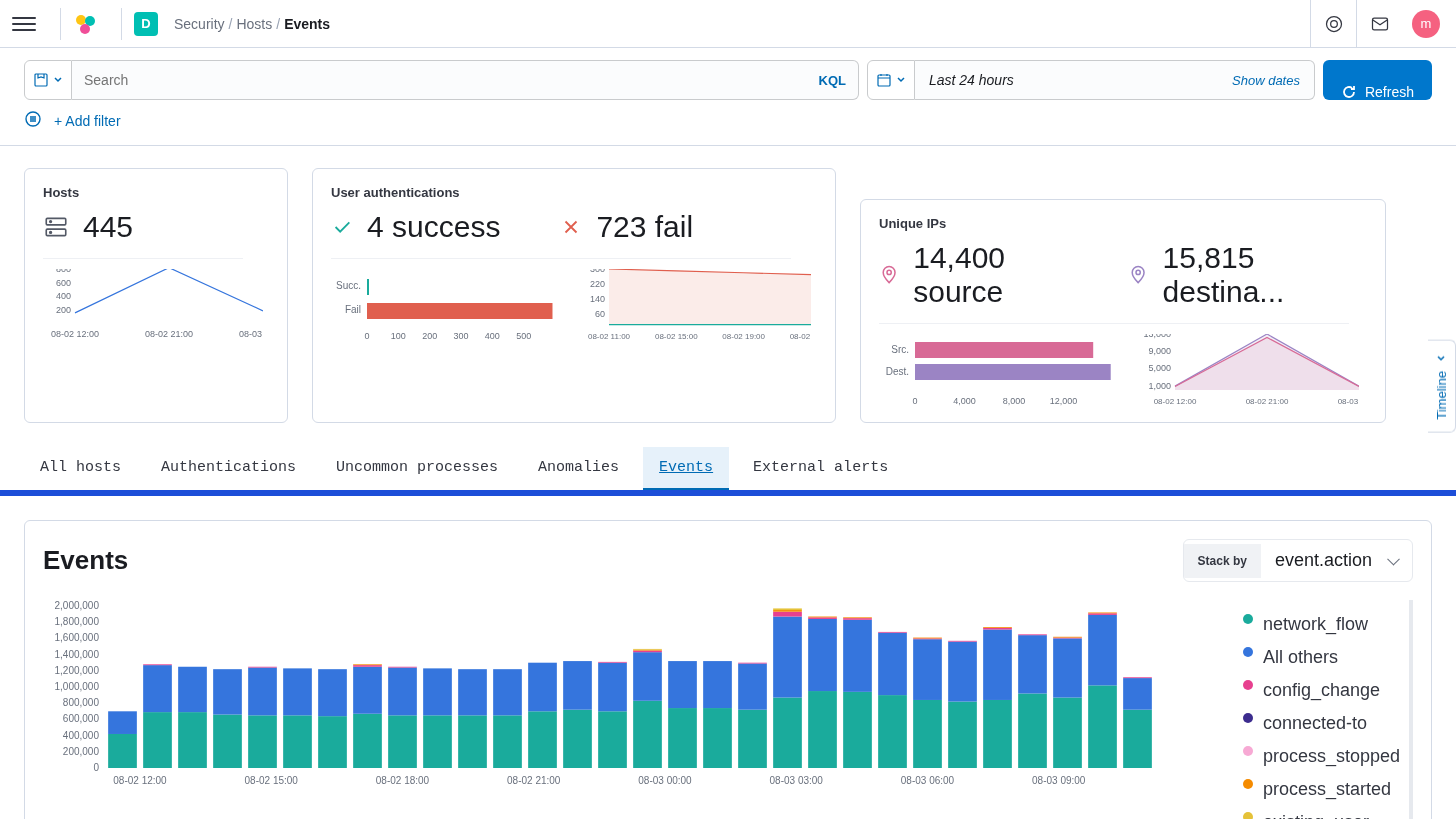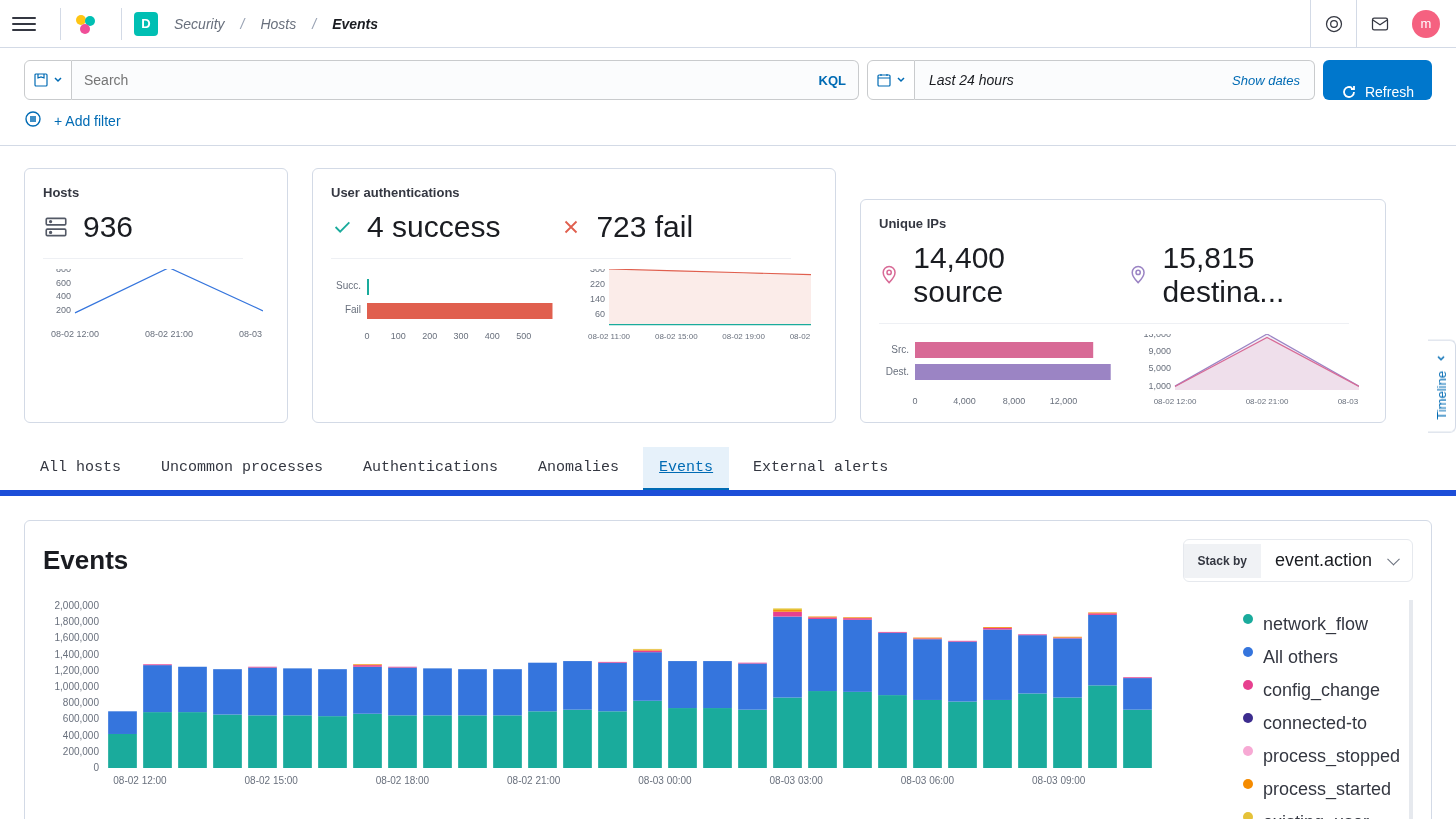--- a/index.html
+++ b/index.html
@@ -4,21 +4,21 @@
 <style>
 * { box-sizing: border-box; margin: 0; padding: 0; }
 body { font-family: -apple-system, BlinkMacSystemFont, "Segoe UI", Helvetica, Arial, sans-serif; color: #1a1c21; background: #fff; font-size: 14px; width: 1456px; }
 .topbar { display: flex; align-items: center; height: 48px; border-bottom: 1px solid #d3dae6; padding: 0 12px; }
 .hamburger { width: 24px; height: 24px; display: flex; flex-direction: column; justify-content: center; gap: 4px; cursor: pointer; margin-right: 12px; }
 .hamburger span { display: block; height: 2px; background: #343741; border-radius: 1px; }
 .divider-v { width: 1px; height: 32px; background: #d3dae6; margin: 0 12px; }
 .logo { width: 24px; height: 24px; position: relative; margin-right: 12px; }
 .logo svg { width: 100%; height: 100%; }
 .space-badge { width: 24px; height: 24px; background: #00bfb3; color: #fff; border-radius: 4px; display: flex; align-items: center; justify-content: center; font-weight: 600; font-size: 13px; margin-right: 16px; cursor: pointer; }
-.breadcrumbs { display: flex; align-items: flex-end; gap: 16px; color: #69707d; font-size: 14px; font-style: italic; }
+.breadcrumbs { display: flex; align-items: flex-end; gap: 4px; color: #69707d; font-size: 14px; }
 .breadcrumbs .sep { color: #98a2b3; }
 .breadcrumbs .current { color: #1a1c21; font-weight: 600; }
 .topbar-right { margin-left: auto; display: flex; align-items: center; }
 .topbar-icon { width: 46px; height: 48px; display: flex; align-items: center; justify-content: center; border-left: 1px solid #d3dae6; cursor: pointer; }
 .avatar { width: 28px; height: 28px; border-radius: 50%; background: #f56180; color: #fff; display: flex; align-items: center; justify-content: center; font-size: 13px; margin-left: 10px; margin-right: 4px; cursor: pointer; }
 
 .searchbar-row { display: flex; align-items: center; gap: 8px; padding: 12px 24px 0 24px; }
 .query-prefix { height: 40px; border: 1px solid #c9cbcd; border-radius: 6px 0 0 6px; display: flex; align-items: center; padding: 0 8px; gap: 4px; cursor: pointer; }
 .search-input-wrap { flex: 1; height: 40px; border: 1px solid #c9cbcd; border-left: none; border-radius: 0 6px 6px 0; display: flex; align-items: center; padding: 0 12px; background: #fbfcfd; }
 .search-input-wrap input { flex: 1; border: none; outline: none; background: transparent; font-size: 14px; }
@@ -162,21 +162,21 @@
 
   <div class="card card-hosts">
     <div class="card-title">Hosts</div>
     <div class="card-big">
       <svg width="26" height="26" viewBox="0 0 24 24" fill="none" stroke="#535966" stroke-width="1.5">
           <rect x="3" y="4" width="18" height="6" rx="1"></rect>
           <rect x="3" y="14" width="18" height="6" rx="1"></rect>
           <circle cx="7" cy="7" r="0.8" fill="#535966"></circle>
           <circle cx="7" cy="17" r="0.8" fill="#535966"></circle>
         </svg>
-      <span class="big-num">936</span>
+      <span class="big-num">445</span>
     </div>
     <hr class="hr">
     <svg id="spark-hosts" class="mini-chart" width="220" height="70">
         <text x="28" y="43.5" text-anchor="end" font-size="9" fill="#69707d">200</text>
         <text x="28" y="30" text-anchor="end" font-size="9" fill="#69707d">400</text>
         <text x="28" y="16.5" text-anchor="end" font-size="9" fill="#69707d">600</text>
         <text x="28" y="3" text-anchor="end" font-size="9" fill="#69707d">800</text>
         <polyline points="32,43.875 126,-1.3499999999999943 220,41.85" fill="none" stroke="#3575dd" stroke-width="1.2"></polyline>
         <text x="32" y="68" text-anchor="middle" font-size="9" fill="#69707d">08-02 12:00</text>
         <text x="126" y="68" text-anchor="middle" font-size="9" fill="#69707d">08-02 21:00</text>
@@ -273,22 +273,22 @@
           <text x="36" y="70" text-anchor="middle" font-size="8" fill="#69707d">08-02 12:00</text>
           <text x="128" y="70" text-anchor="middle" font-size="8" fill="#69707d">08-02 21:00</text>
           <text x="220" y="70" text-anchor="middle" font-size="8" fill="#69707d">08-03 06:00</text>
         </svg>
     </div>
   </div>
 </div>
 
 <div class="tabs" id="tabs">
     <div class="tab">All hosts</div>
+    <div class="tab">Authentications</div>
     <div class="tab">Uncommon processes</div>
-    <div class="tab">Authentications</div>
     <div class="tab">Anomalies</div>
     <div class="tab active">Events</div>
     <div class="tab">External alerts</div>
   </div>
 
 <div class="events-panel">
   <div class="events-header">
     <div class="events-title">Events</div>
     <div class="stackby">
       <div class="stackby-label">Stack by</div>

